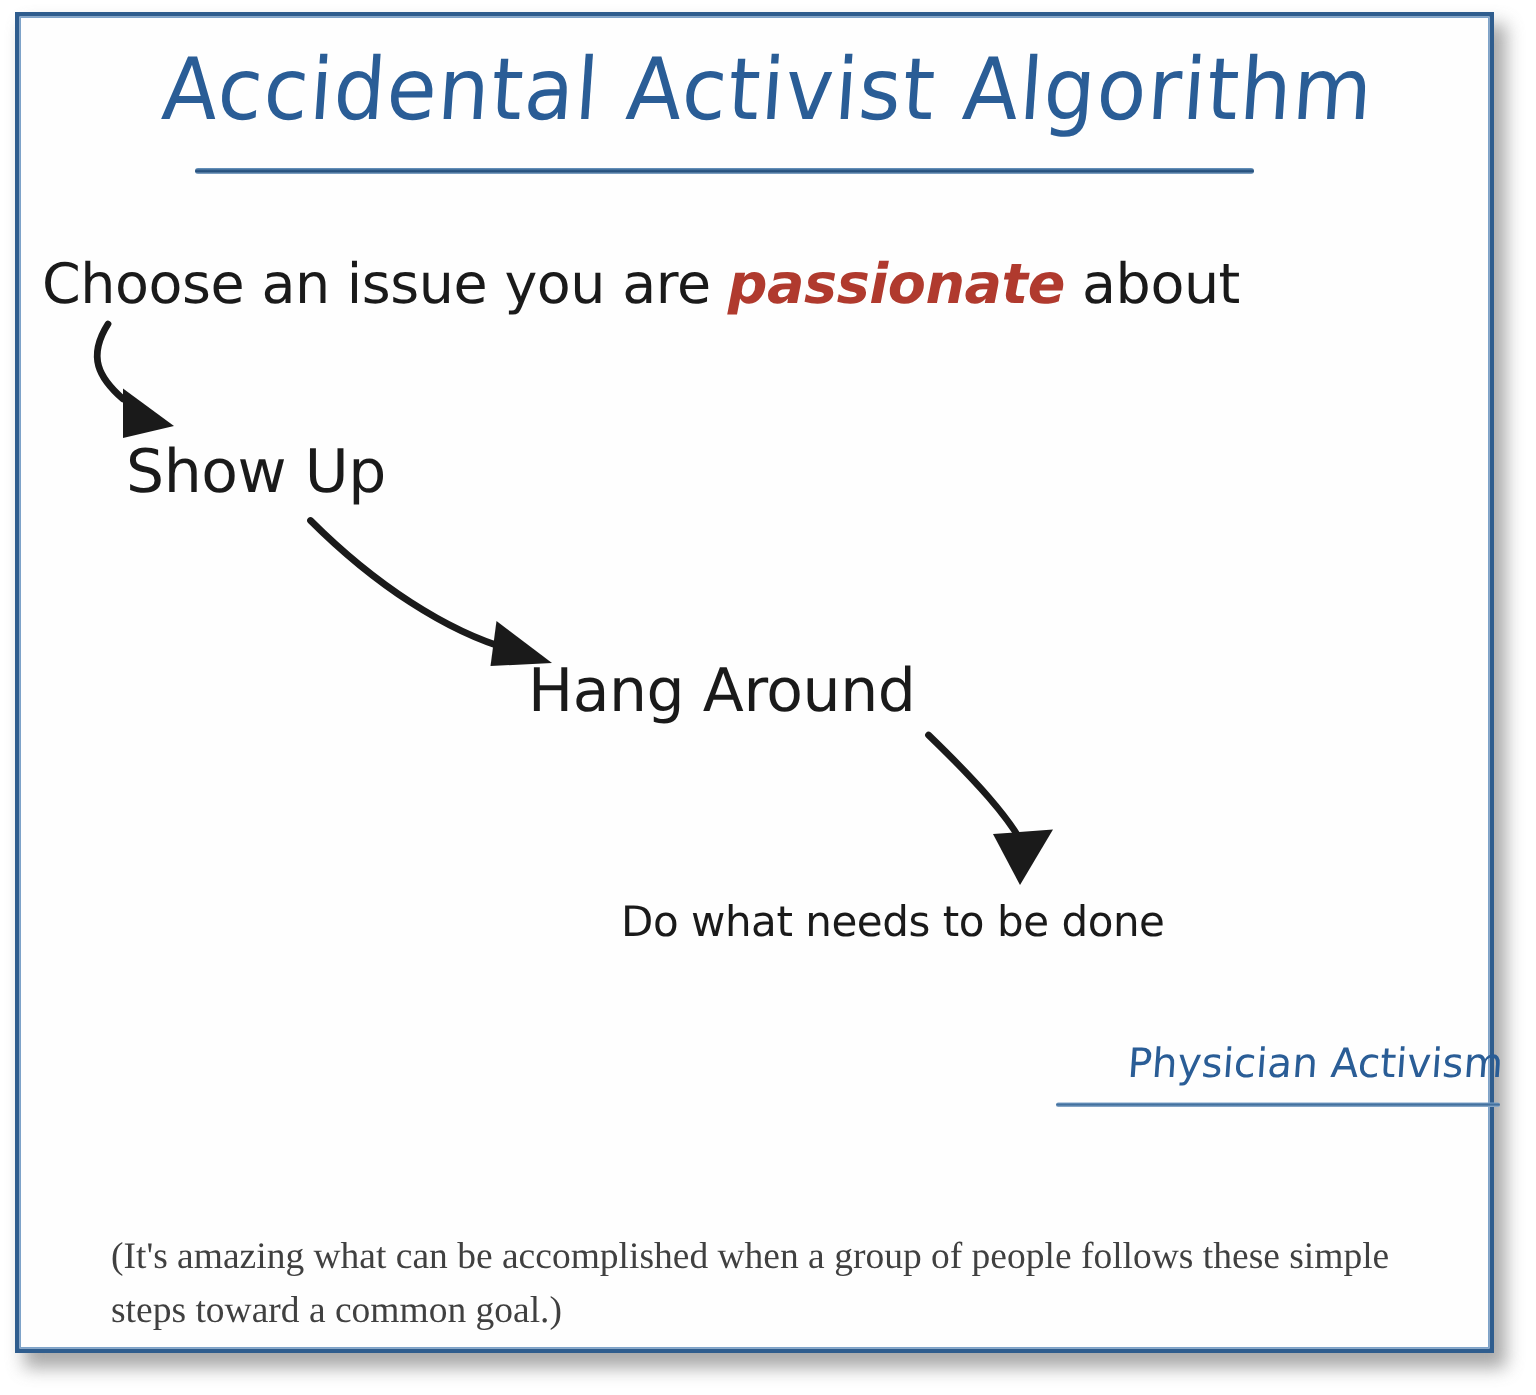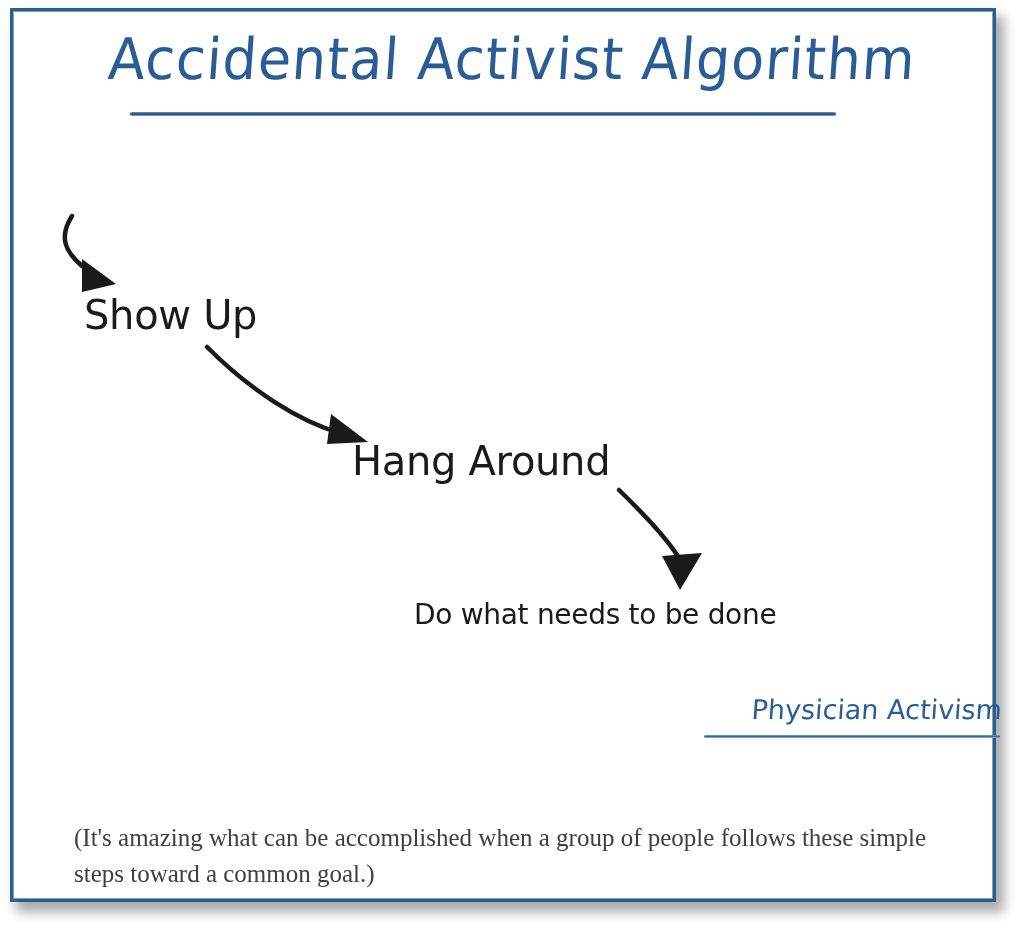--- a/index.html
+++ b/index.html
@@ -166,20 +166,21 @@
     <g>
       <path d="M 207 347 C 250 390, 298 421, 340 433" fill="none" stroke="#1a1a1a" stroke-width="4.5" stroke-linecap="round"></path>
       <path d="M 331 414 L 368 442 L 327 444 Z" fill="#1a1a1a"></path>
     </g>
     <g>
       <path d="M 619 490 C 650 520, 673 545, 683 565" fill="none" stroke="#1a1a1a" stroke-width="4.5" stroke-linecap="round"></path>
       <path d="M 662 556 L 702 553 L 680 590 Z" fill="#1a1a1a"></path>
     </g>
   </svg>
 
+  <div class="step" id="step-0"><span>Choose an issue you are </span><span class="emph">passionate</span><span> about</span></div>
 
   <div class="step" id="step-2">Hang Around</div>
 
   <div class="step" id="step-1">Show Up</div>
 
   <div class="step" id="step-3">Do what needs to be done</div>
 
   <div class="attribution">Physician Activism</div>
   <div class="attribution-rule"></div>
 

